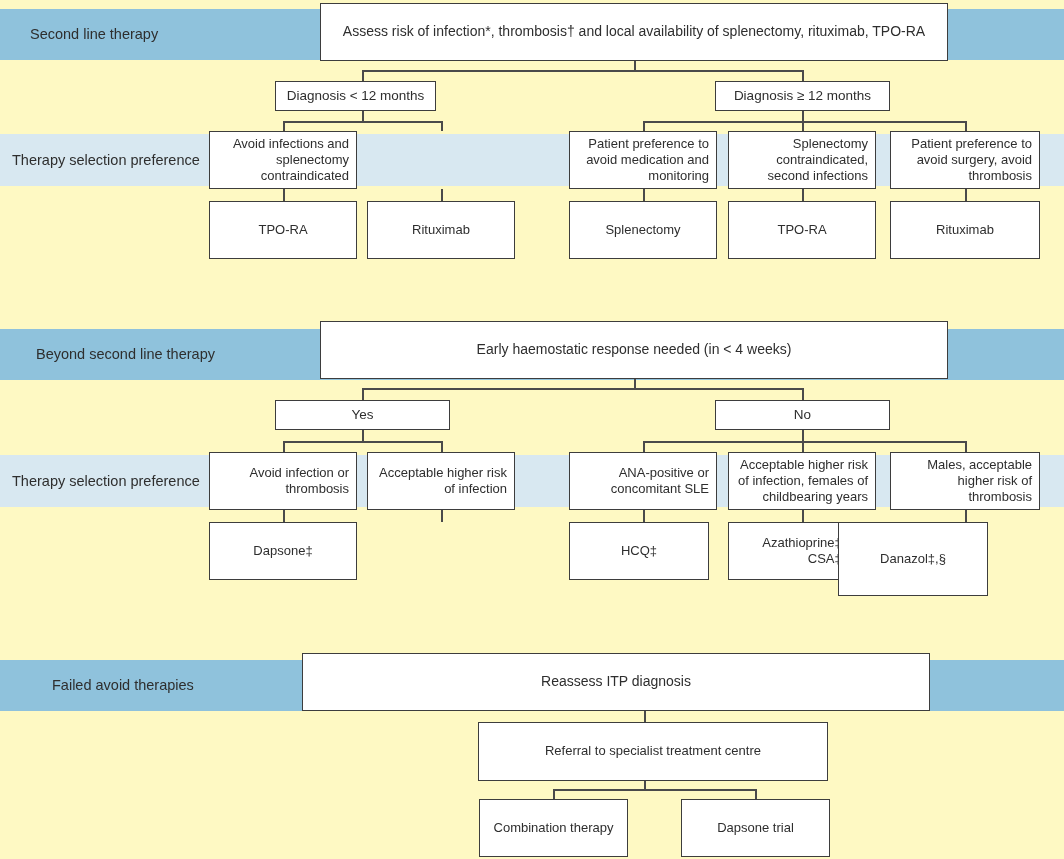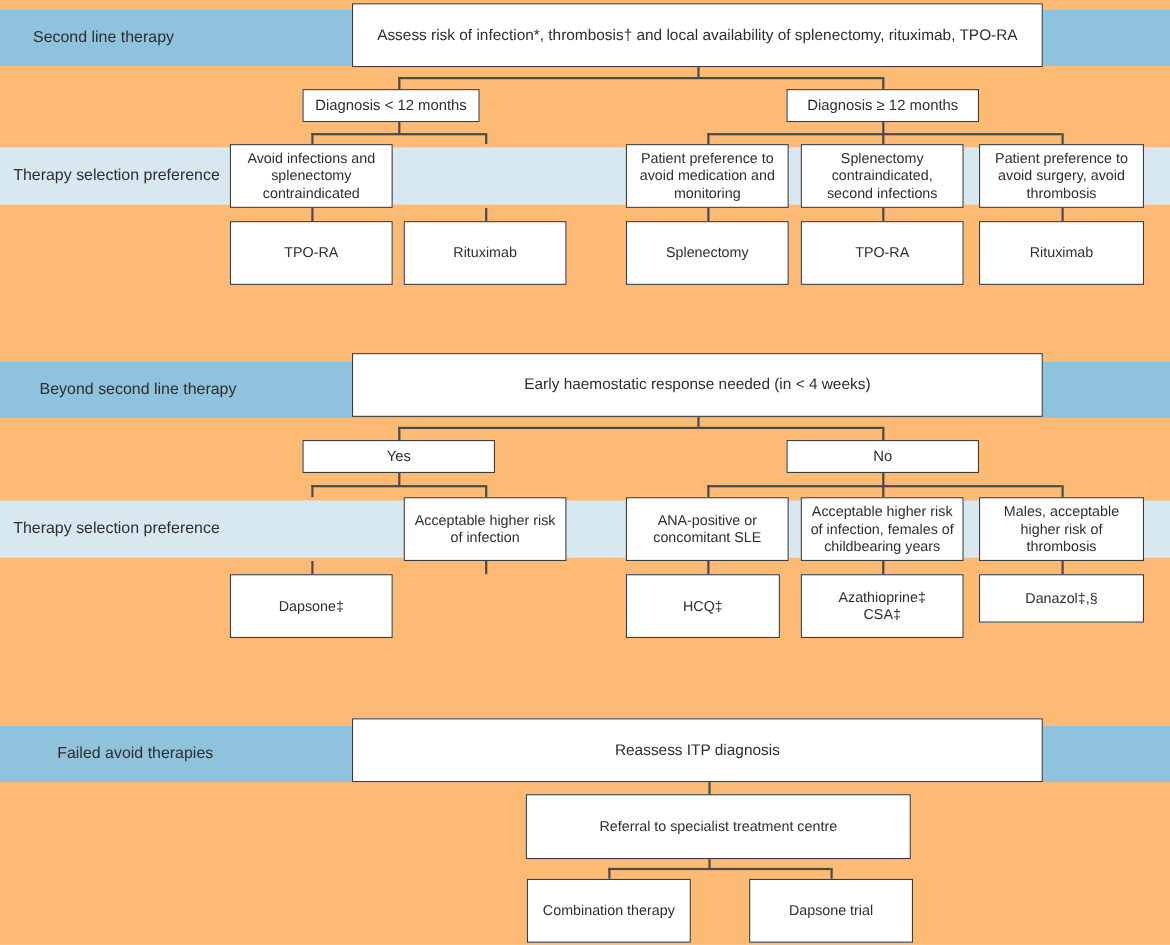--- a/index.html
+++ b/index.html
@@ -1,20 +1,20 @@
 <!DOCTYPE html>
 <html><head>
 <meta charset="utf-8">
 <style>
   html, body { margin: 0; padding: 0; background: #ffffff; }
   .canvas {
     position: relative;
     width: 1064px;
     height: 859px;
-    background: #fdba74;
+    background: #fef9c3;
     font-family: "Liberation Sans", sans-serif;
     color: #2e2e2e;
     overflow: hidden;
   }
   .band { position: absolute; left: 0; width: 1064px; }
   .band.blue  { background: #8fc2dc; height: 51px; }
   .band.light { background: #d8e8f1; height: 52px; }
   .band-label {
     position: absolute;
     transform: translateY(-50%);
@@ -23,21 +23,21 @@
     white-space: nowrap;
   }
   .node {
     position: absolute;
     box-sizing: border-box;
     background: #ffffff;
     border: 1.5px solid #3d3d3d;
     display: flex;
     align-items: center;
     justify-content: center;
-    text-align: center;
+    text-align: right;
     font-size: 13px;
     line-height: 1.25;
     padding: 3px 7px;
     white-space: pre-line;
   }
   .node.root   { font-size: 14px; }
   .node.branch { font-size: 13.5px; }
   .vl, .hl { position: absolute; background: #4a4a4a; }
   .vl { width: 1.5px; }
   .hl { height: 1.5px; }
@@ -107,41 +107,42 @@
   <div class="hl" style="left:283px; top:441px; width:158px"></div>
   <div class="hl" style="left:643px; top:441px; width:322px"></div>
   <div class="vl" style="left:283px; top:441px; height:11px"></div>
   <div class="vl" style="left:441px; top:441px; height:11px"></div>
   <div class="vl" style="left:643px; top:441px; height:11px"></div>
   <div class="vl" style="left:965px; top:441px; height:11px"></div>
 
   <div class="band light" style="top:455px"></div>
   <div class="band-label" style="left:12px; top:481px">Therapy selection preference</div>
 
+  <div class="node" style="left:209px; top:452px; width:148px; height:58px">Avoid infection or thrombosis</div>
   <div class="node" style="left:367px; top:452px; width:148px; height:58px">Acceptable higher risk of infection</div>
   <div class="node" style="left:569px; top:452px; width:148px; height:58px">ANA-positive or concomitant SLE</div>
   <div class="node" style="left:890px; top:452px; width:150px; height:58px">Males, acceptable higher risk of thrombosis</div>
   <div class="node" style="left:728px; top:452px; width:148px; height:58px">Acceptable higher risk of infection, females of childbearing years</div>
 
   <div class="vl" style="left:283px; top:510px; height:12px"></div>
   <div class="vl" style="left:441px; top:510px; height:12px"></div>
   <div class="vl" style="left:643px; top:510px; height:12px"></div>
   <div class="vl" style="left:802px; top:510px; height:12px"></div>
   <div class="vl" style="left:965px; top:510px; height:12px"></div>
 
   <div class="node" style="left:209px; top:522px; width:148px; height:58px">Dapsone‡</div>
   <div class="node" style="left:569px; top:522px; width:140px; height:58px">HCQ‡</div>
   <div class="node" style="left:728px; top:522px; width:148px; height:58px">Azathioprine‡
 CSA‡</div>
-  <div class="node" style="left:890px; top:522px; width:150px; height:44px">Danazol‡,§</div>
+  <div class="node" style="left:838px; top:522px; width:150px; height:74px">Danazol‡,§</div>
 
   <div class="band blue" style="top:660px"></div>
   <div class="band-label" style="left:52px; top:685px">Failed avoid therapies</div>
 
-  <div class="node root" style="left:320px; top:653px; width:628px; height:58px">Reassess ITP diagnosis</div>
+  <div class="node root" style="left:302px; top:653px; width:628px; height:58px">Reassess ITP diagnosis</div>
 
   <div class="vl" style="left:644px; top:711px; height:11px"></div>
 
   <div class="node" style="left:478px; top:722px; width:350px; height:59px">Referral to specialist treatment centre</div>
 
   <div class="vl" style="left:644px; top:781px; height:8px"></div>
   <div class="hl" style="left:553px; top:789px; width:202px"></div>
   <div class="vl" style="left:553px; top:789px; height:10px"></div>
   <div class="vl" style="left:755px; top:789px; height:10px"></div>
 

